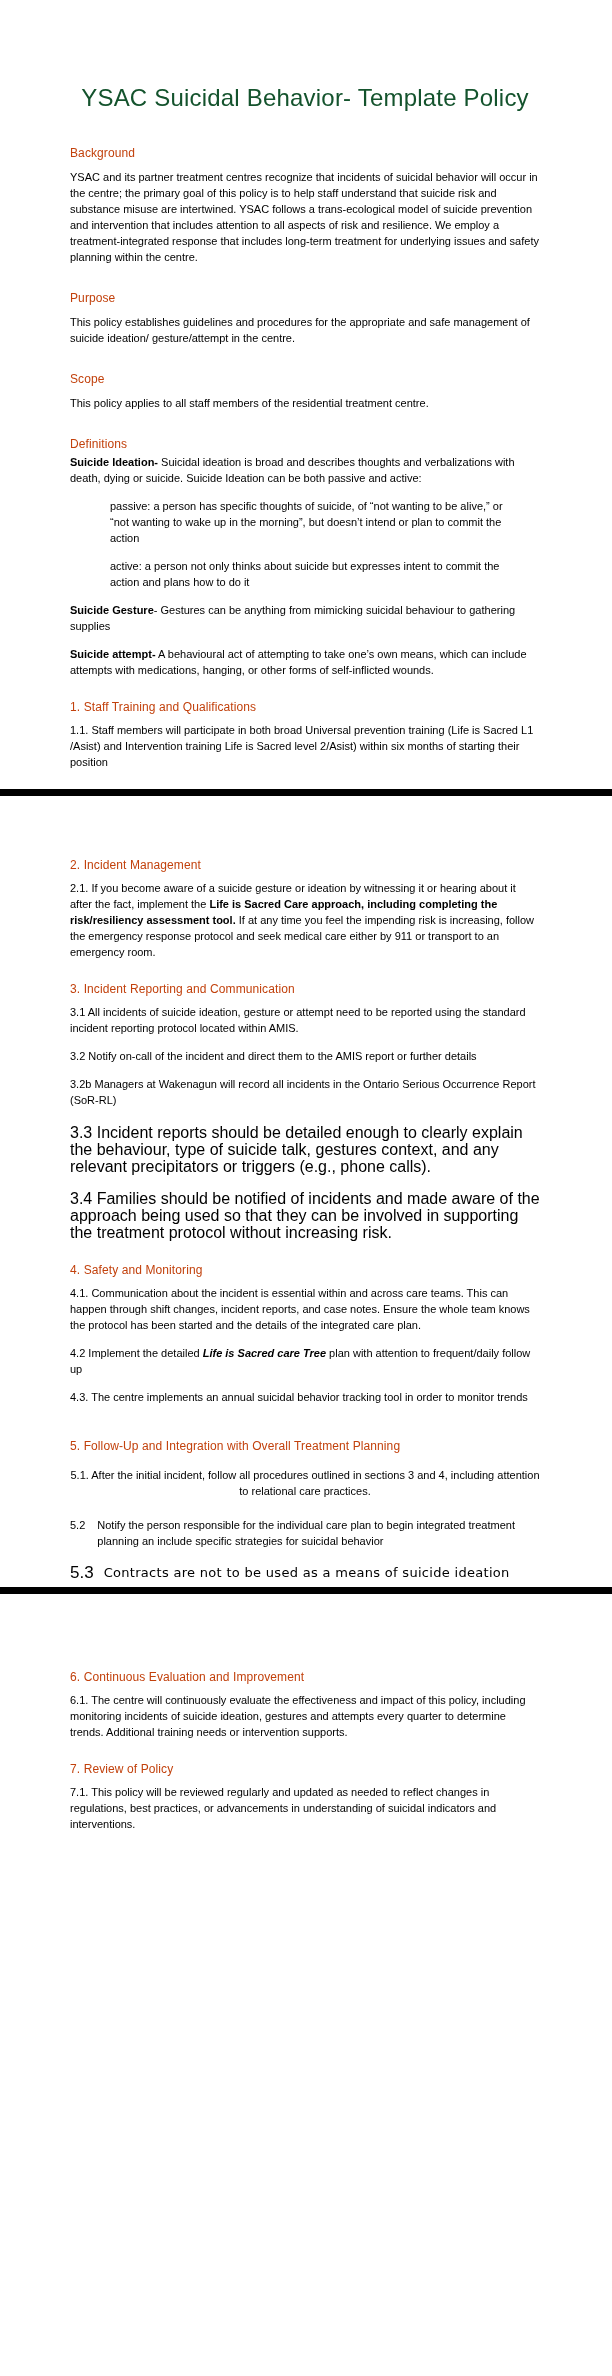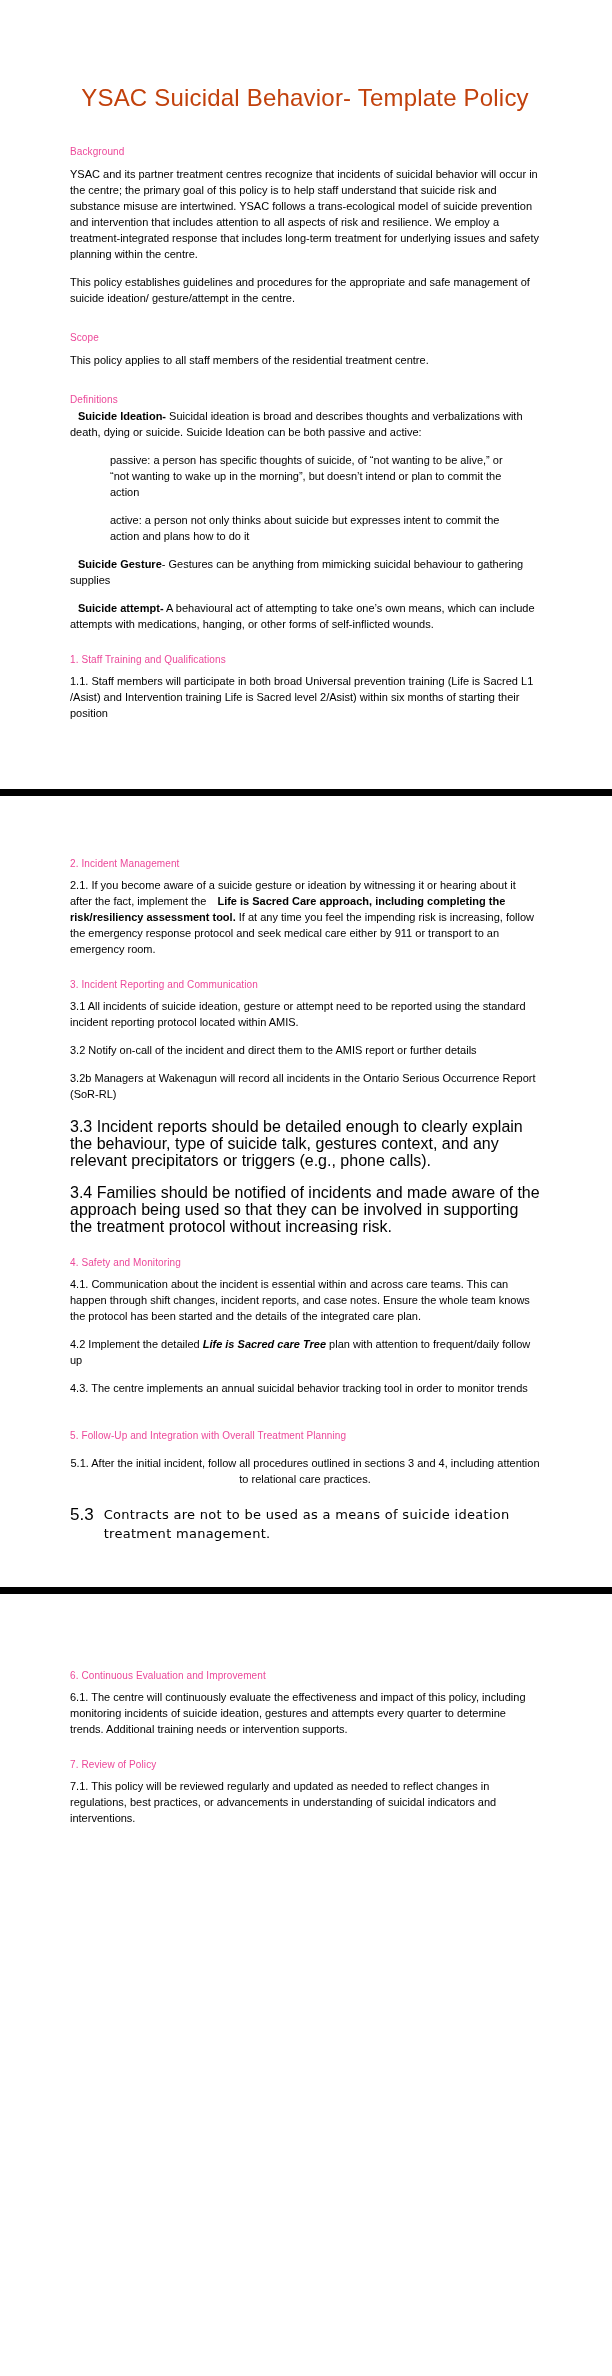--- a/index.html
+++ b/index.html
@@ -30,29 +30,29 @@
   #page-3 { height: 866px; }
   #page-3 .page-inner { padding-top: 62px; }
   .page-sep {
     width: 612px;
     height: 7px;
     background: #000000;
   }
   .doc-title {
     font-size: 24px;
     font-weight: 400;
-    color: #c2410c;
+    color: #14532d;
     text-align: center;
     margin: 0 0 0 0;
     letter-spacing: 0.2px;
   }
   h2.sec-heading, h3.sec-heading {
-    font-size: 10px;
+    font-size: 12px;
     font-weight: 400;
-    color: #ec4899;
+    color: #c2410c;
     margin: 26px 0 9px 0;
     letter-spacing: 0.1px;
   }
   h2.first-heading { margin-top: 34px; }
   h2.tight { margin-bottom: 3px; }
   h3.num-heading { margin: 22px 0 8px 0; }
   h3.extra-top { margin-top: 34px; }
   p.body {
     font-size: 11px;
     line-height: 16px;
@@ -86,35 +86,36 @@
     font-size: 17px;
     line-height: 19px;
     padding-right: 10px;
   }
   .hang-big .txt {
     font-family: "DejaVu Sans", sans-serif;
     font-size: 13px;
     line-height: 19px;
     letter-spacing: 0.3px;
   }
-  b.run { font-weight: 700; margin-left: 8px; }
+  b.run { font-weight: 700; }
   .bi { font-weight: 700; font-style: italic; }
 </style>
 </head>
 <body>
 
 <div id="doc-root">
 
   <div class="page" id="page-1">
     <div class="page-inner">
       <h1 class="doc-title">YSAC Suicidal Behavior- Template Policy</h1>
 
       <h2 class="sec-heading first-heading">Background</h2>
       <p class="body">YSAC and its partner treatment centres recognize that incidents of suicidal behavior will occur in the centre; the primary goal of this policy is to help staff understand that suicide risk and substance misuse are intertwined. YSAC follows a trans-ecological model of suicide prevention and intervention that includes attention to all aspects of risk and resilience. We employ a treatment-integrated response that includes long-term treatment for underlying issues and safety planning within the centre.</p>
 
+      <h2 class="sec-heading">Purpose</h2>
       <p class="body">This policy establishes guidelines and procedures for the appropriate and safe management of suicide ideation/ gesture/attempt in the centre.</p>
 
       <h2 class="sec-heading">Scope</h2>
       <p class="body">This policy applies to all staff members of the residential treatment centre.</p>
 
       <h2 class="sec-heading tight">Definitions</h2>
       <p class="body"><b class="run">Suicide Ideation-</b><span> Suicidal ideation is broad and describes thoughts and verbalizations with death, dying or suicide. Suicide Ideation can be both passive and active:</span></p>
       <p class="body indent">passive: a person has specific thoughts of suicide, of “not wanting to be alive,” or “not wanting to wake up in the morning”, but doesn’t intend or plan to commit the action</p>
       <p class="body indent">active: a person not only thinks about suicide but expresses intent to commit the action and plans how to do it</p>
       <p class="body"><b class="run">Suicide Gesture</b><span>- Gestures can be anything from mimicking suicidal behaviour to gathering supplies</span></p>
@@ -140,20 +141,24 @@
       <p class="body-lg">3.3 Incident reports should be detailed enough to clearly explain the behaviour, type of suicide talk, gestures context, and any relevant precipitators or triggers (e.g., phone calls).</p>
       <p class="body-lg">3.4 Families should be notified of incidents and made aware of the approach being used so that they can be involved in supporting the treatment protocol without increasing risk.</p>
 
       <h3 class="sec-heading num-heading">4. Safety and Monitoring</h3>
       <p class="body">4.1. Communication about the incident is essential within and across care teams. This can happen through shift changes, incident reports, and case notes. Ensure the whole team knows the protocol has been started and the details of the integrated care plan.</p>
       <p class="body"><span>4.2 Implement the detailed </span><span class="bi">Life is Sacred care Tree</span><span>  plan with attention to frequent/daily follow up</span></p>
       <p class="body">4.3. The centre implements an annual suicidal behavior tracking tool in order to monitor trends</p>
 
       <h3 class="sec-heading num-heading extra-top">5. Follow-Up and Integration with Overall Treatment Planning</h3>
       <p class="body" style="margin-top:14px; margin-bottom:18px;text-align:center;">5.1.  After the initial incident, follow all procedures outlined in sections 3 and 4, including attention to relational care practices.</p>
+      <div class="hang">
+        <span class="num">5.2</span>
+        <span class="txt">Notify the person responsible for the individual care plan to begin integrated treatment planning an include specific strategies for suicidal behavior</span>
+      </div>
       <div class="hang hang-big">
         <span class="num">5.3</span>
         <span class="txt">Contracts are not to be used as a means of suicide ideation treatment management.</span>
       </div>
     </div>
   </div>
 
   <div class="page-sep"></div>
 
   <div class="page" id="page-3">

